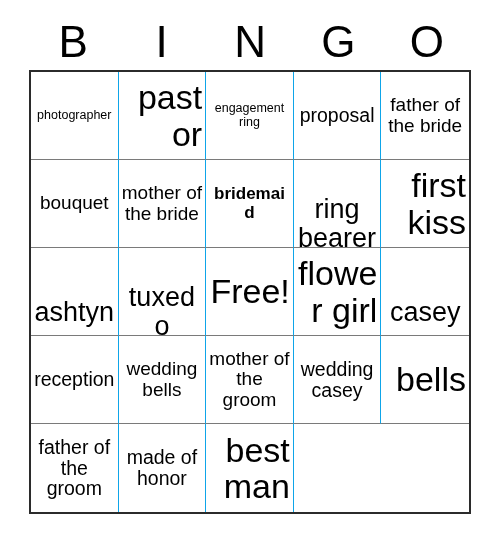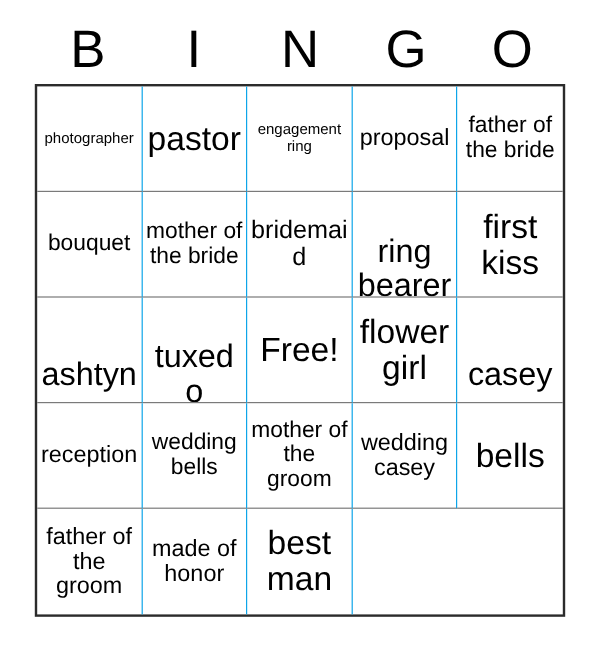--- a/index.html
+++ b/index.html
@@ -73,25 +73,25 @@
 
   .cell-text {
     display: block;
     width: 100%;
     line-height: 1.06;
     word-wrap: break-word;
   }
 
   
   .fs-xs   { font-size: 12.5px; }
-  .fs-sm   { font-size: 21px; }
+  .fs-sm   { font-size: 17px; font-weight: bold; }
   .fs-md   { font-size: 19.5px; }
   .fs-lg   { font-size: 19px; }
   .fs-xl   { font-size: 27px; margin-top: 41px; }
-  .fs-xxl  { font-size: 28px; }
+  .fs-xxl  { font-size: 34px; text-align: right; }
 </style>
 </head>
 <body>
 
 <div id="bingo-card">
 
   <div id="bingo-header">
     <div class="header-letter">B</div>
     <div class="header-letter">I</div>
     <div class="header-letter">N</div>

